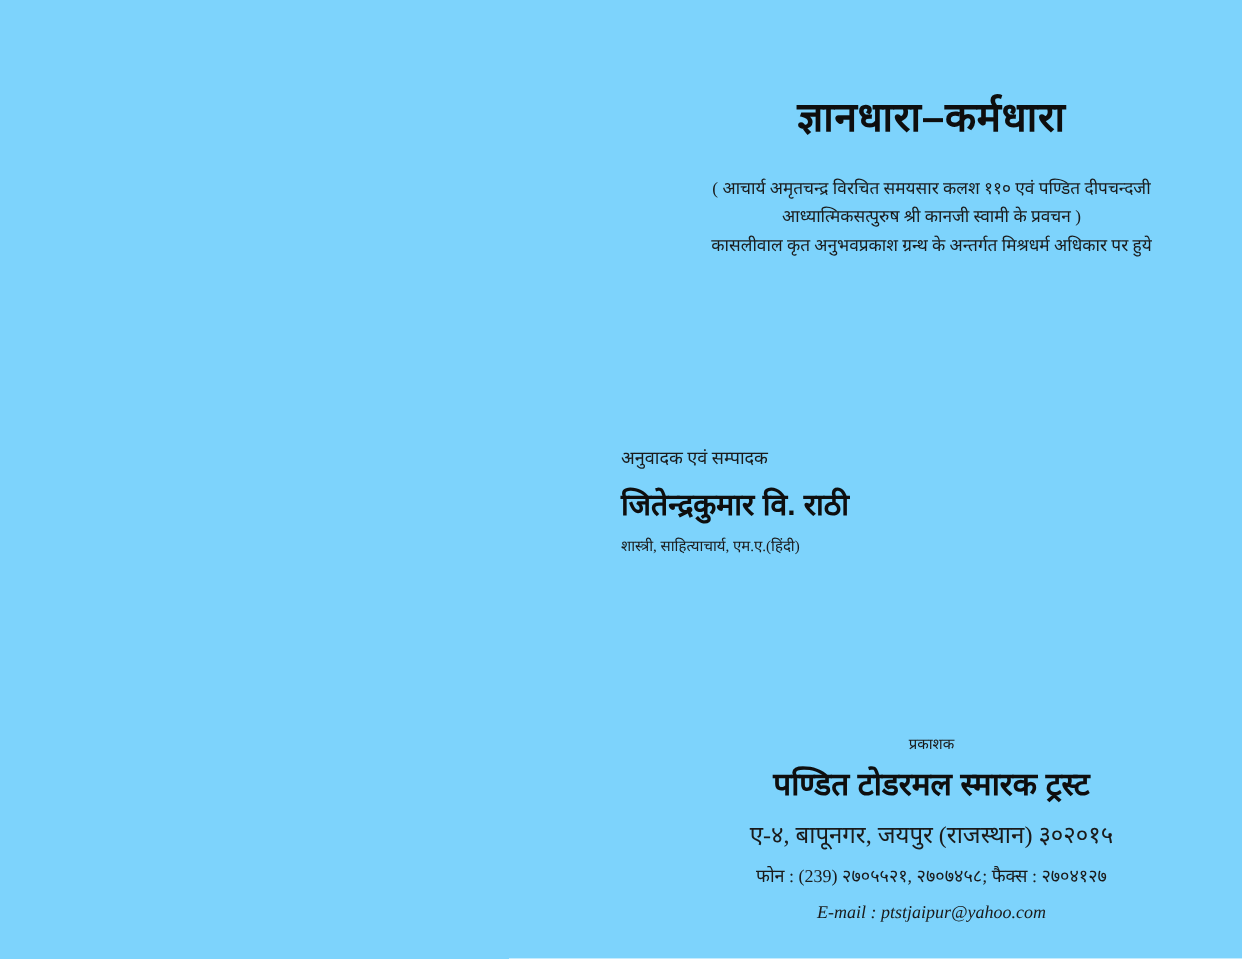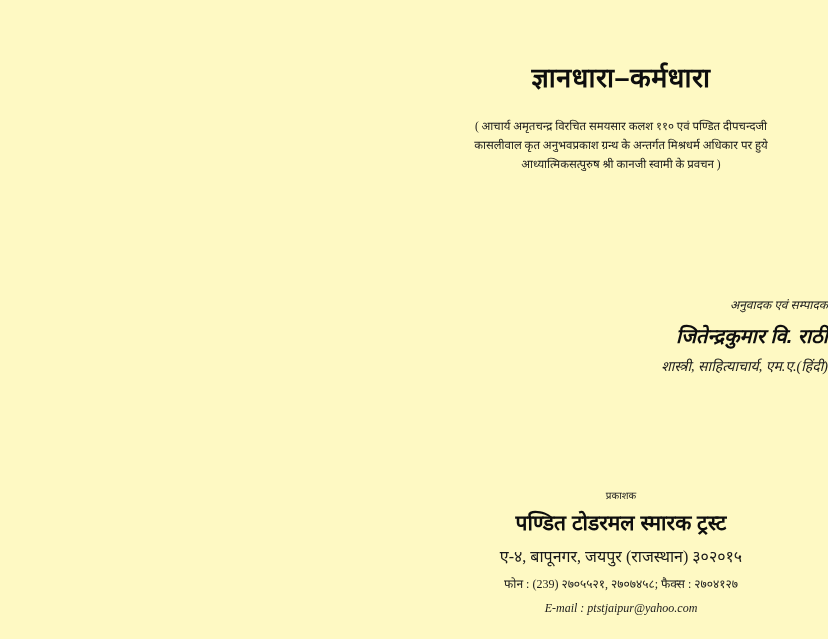--- a/index.html
+++ b/index.html
@@ -4,21 +4,21 @@
 <style>
   html, body {
     margin: 0;
     padding: 0;
     background: #ffffff;
   }
   .page {
     position: relative;
     width: 828px;
     height: 639px;
-    background: #fef9c3;
+    background: #7dd3fc;
     font-family: "Liberation Serif", "DejaVu Serif", serif;
     color: #111111;
     overflow: hidden;
   }
   
   .content {
     position: absolute;
     left: 414px;
     top: 0;
     width: 414px;
@@ -48,39 +48,38 @@
     color: #1a1a1a;
   }
   .subtitle div {
     white-space: nowrap;
   }
   .credits-block {
     position: absolute;
     top: 296px;
     left: 0;
     width: 414px;
-    text-align: right;
-    font-style: italic;
+    text-align: left;
   }
   .credits-role {
     font-family: "Liberation Serif", "DejaVu Serif", serif;
     font-size: 12px;
     color: #1a1a1a;
   }
   .credits-name {
     margin-top: 9px;
     font-family: "Liberation Sans", "DejaVu Sans", sans-serif;
     font-size: 20px;
     font-weight: bold;
     color: #0e0e0e;
   }
   .credits-qual {
     margin-top: 7px;
     font-family: "Liberation Serif", "DejaVu Serif", serif;
-    font-size: 14px;
+    font-size: 10px;
     color: #1a1a1a;
   }
   .publisher-block {
     position: absolute;
     top: 488px;
     left: 0;
     width: 414px;
     text-align: center;
   }
   .publisher-label {
@@ -122,22 +121,22 @@
 </head>
 <body>
 
 <div class="page">
   <div class="content">
 
     <div class="title-block">
       <div class="book-title">ज्ञानधारा–कर्मधारा</div>
       <div class="subtitle">
         <div>( आचार्य अमृतचन्द्र विरचित समयसार कलश ११० एवं पण्डित दीपचन्दजी</div>
+        <div>आध्यात्मिकसत्पुरुष श्री कानजी स्वामी के प्रवचन )</div>
         <div>कासलीवाल कृत अनुभवप्रकाश ग्रन्थ के अन्तर्गत मिश्रधर्म अधिकार पर हुये</div>
-        <div>आध्यात्मिकसत्पुरुष श्री कानजी स्वामी के प्रवचन )</div>
       </div>
     </div>
 
     <div class="credits-block">
       <div class="credits-role">अनुवादक एवं सम्पादक</div>
       <div class="credits-name">जितेन्द्रकुमार वि. राठी</div>
       <div class="credits-qual">शास्त्री, साहित्याचार्य, एम.ए.(हिंदी)</div>
     </div>
 
     <div class="publisher-block">

